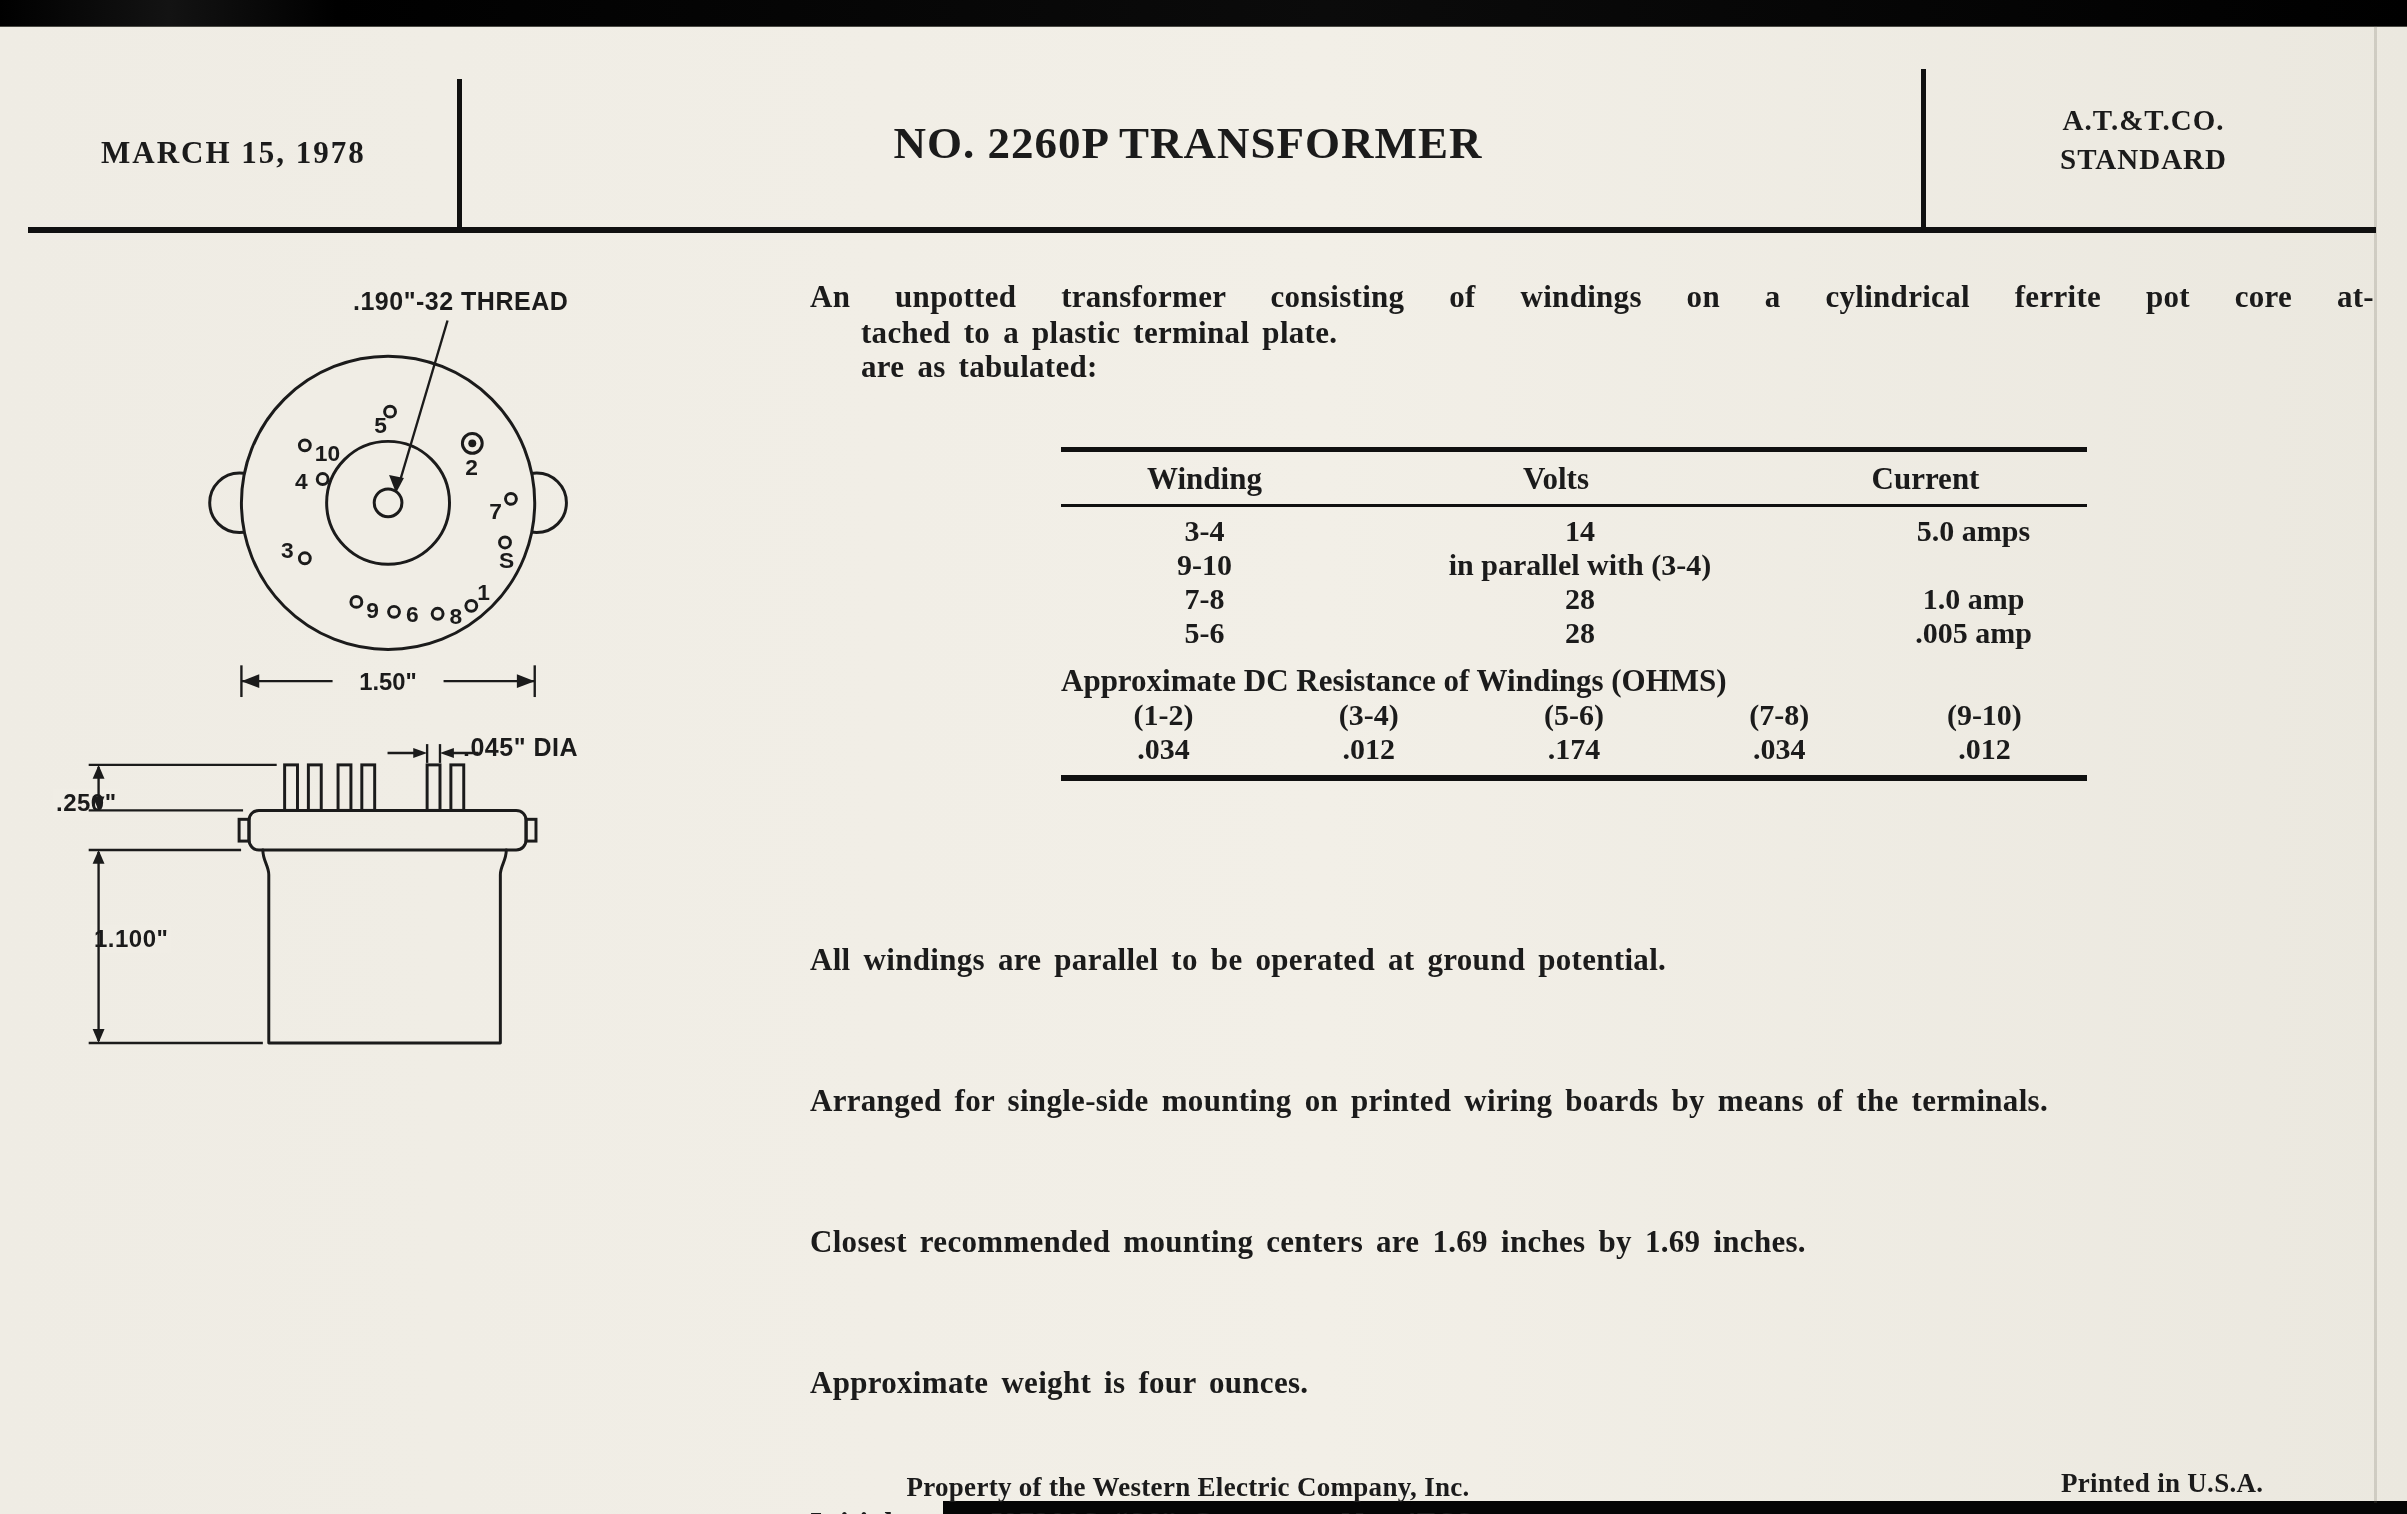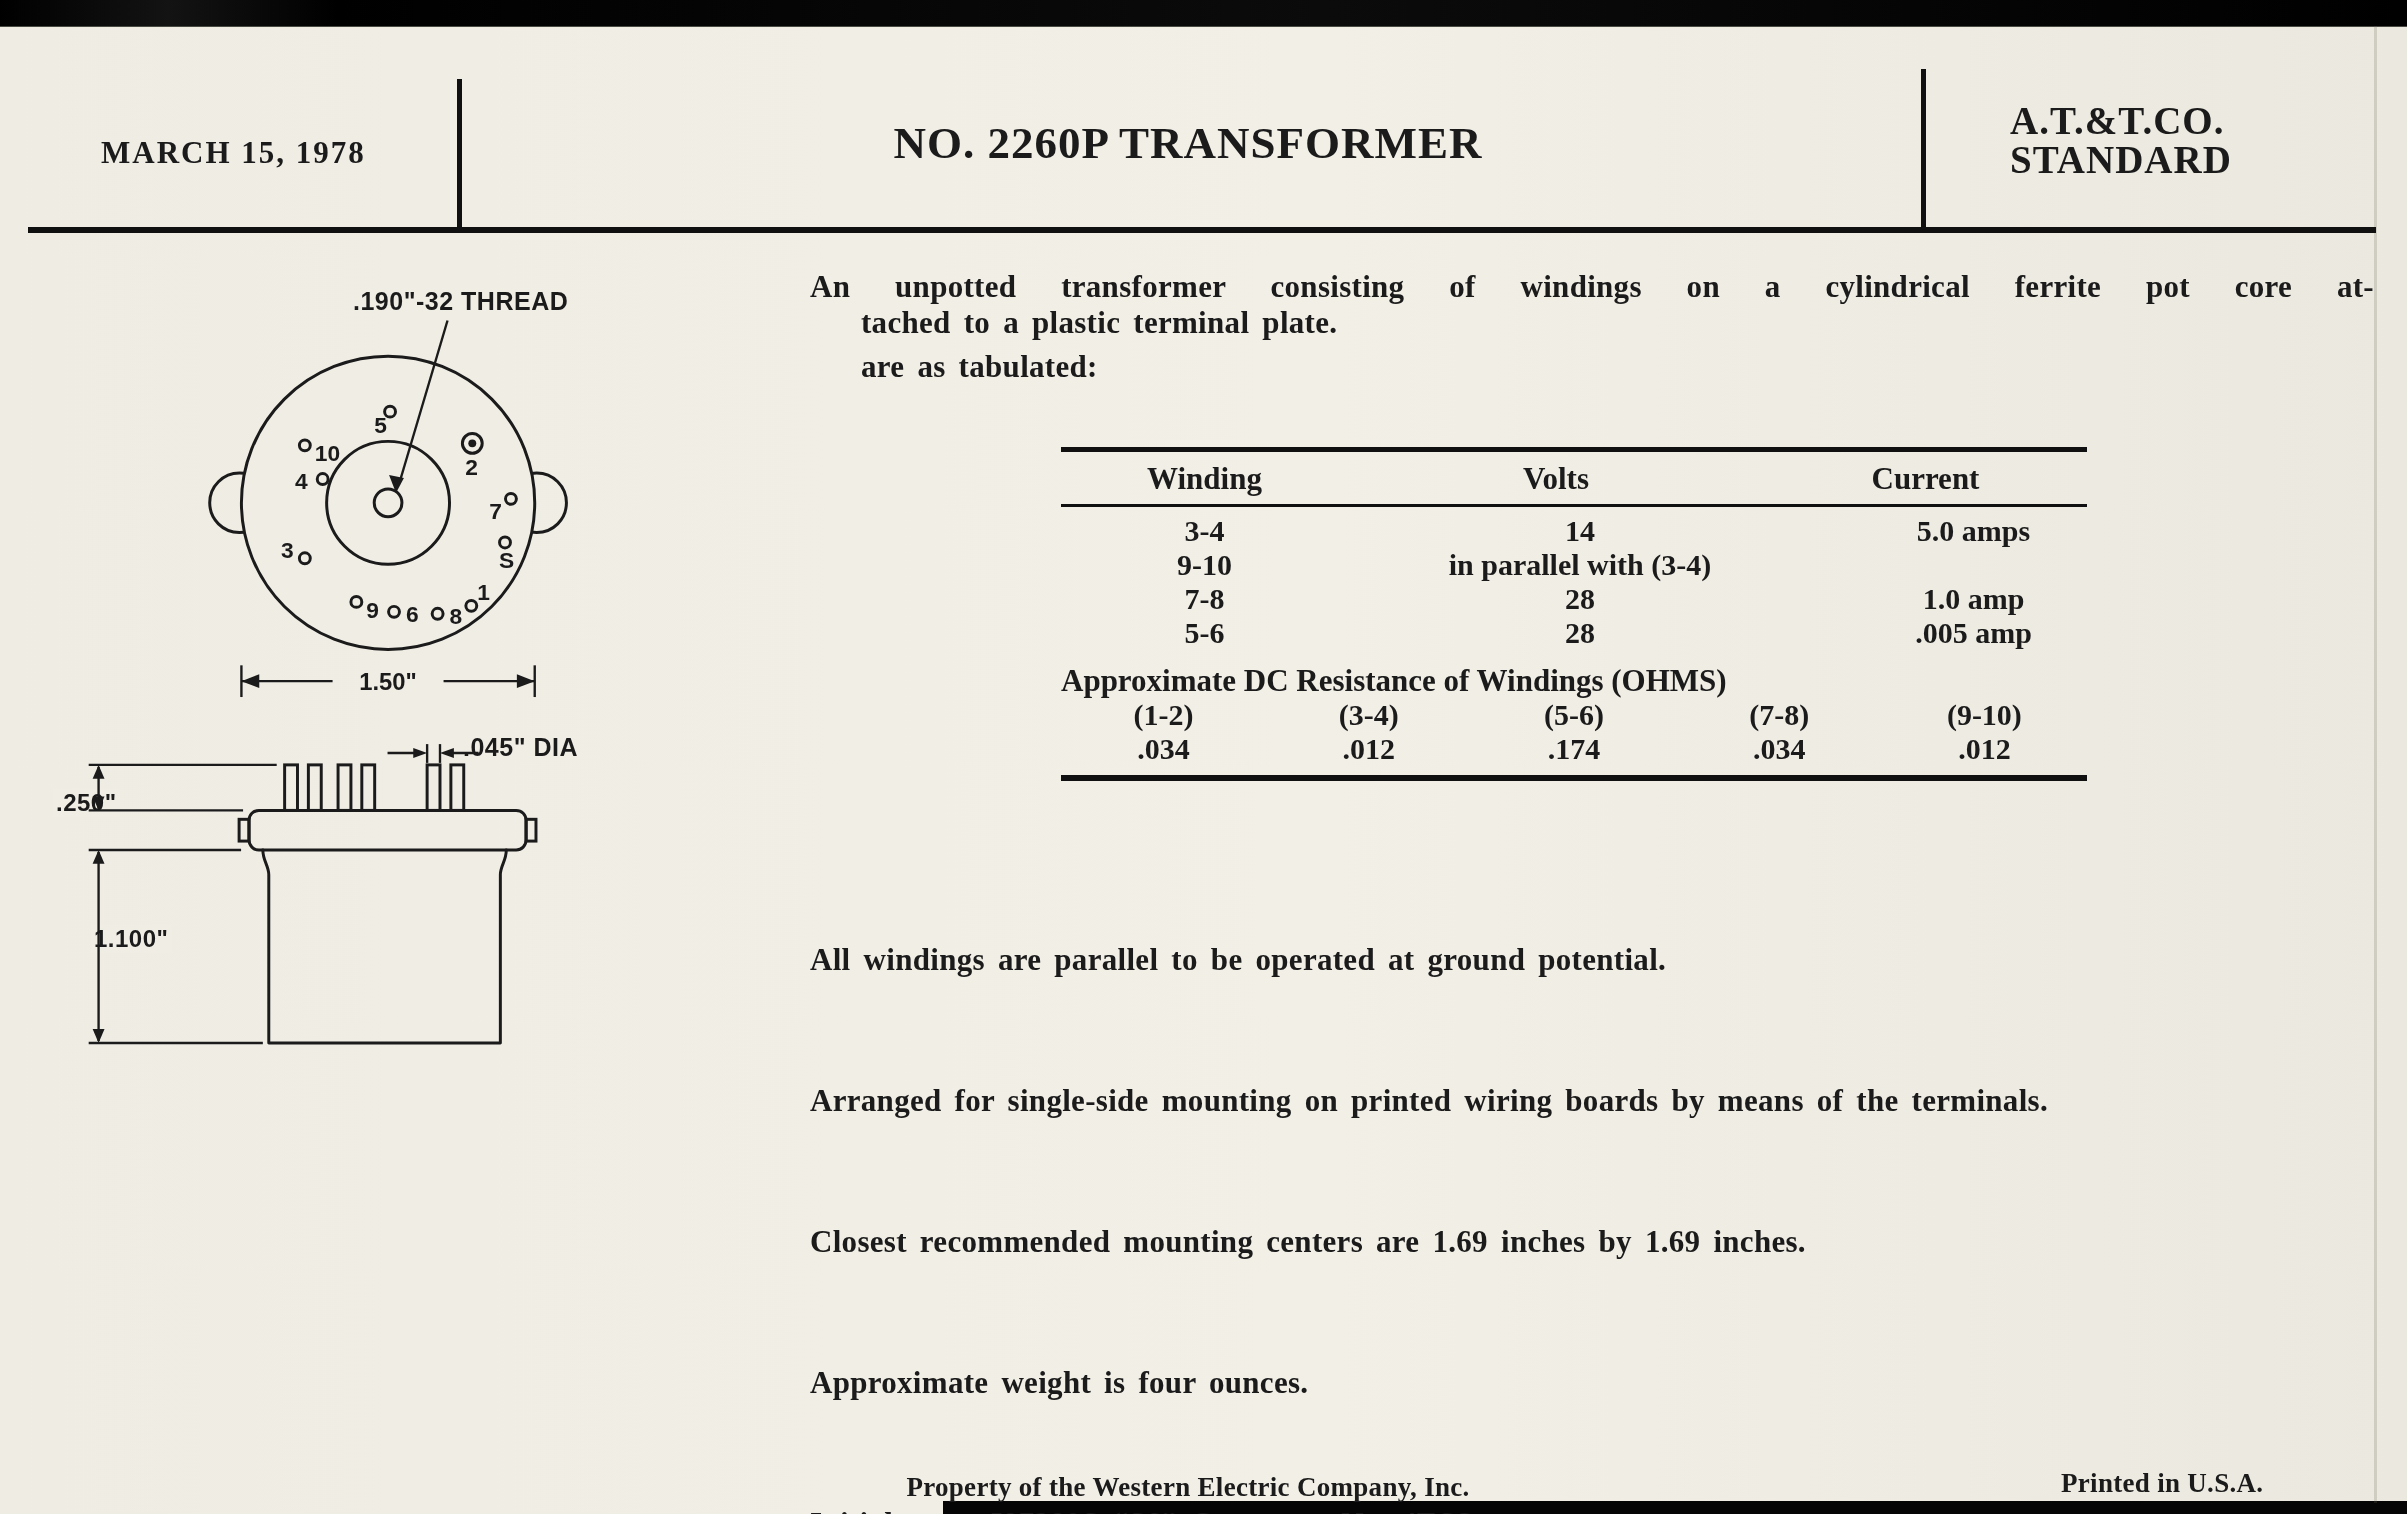--- a/index.html
+++ b/index.html
@@ -13,29 +13,29 @@
   
   .scan-top{left:0;top:0;width:2408px;height:26px;
     background:linear-gradient(90deg,#000 0%,#131313 7%,#000 14%,#0b0b0b 55%,#000 100%);
     border-bottom:1px solid #4a4a44;}
   .scan-bottom{left:943px;bottom:0;width:1465px;height:14px;background:#050505;}
   .scan-fold{left:2374px;top:26px;width:3px;height:1477px;background:rgba(110,105,90,.22);}
 
   
   .date{left:101px;top:135px;font-size:31px;letter-spacing:2px;}
   .title{left:693px;top:117px;width:990px;text-align:center;font-size:45px;letter-spacing:1px;margin:0;}
-  .org{left:2010px;top:101px;width:267px;font-size:39px;line-height:39px;letter-spacing:1px;}
+  .org{left:2010px;top:101px;width:267px;text-align:center;font-size:29px;line-height:39px;letter-spacing:1px;}
   .vrule{width:5px;background:#101010;}
   .vrule-left{left:457px;top:79px;height:149px;}
   .vrule-right{left:1921px;top:69px;height:158px;}
   .hrule{left:28px;top:227px;width:2348px;height:6px;background:#101010;}
 
   
   .textblock{width:1564px;font-size:31px;line-height:35px;word-spacing:5px;letter-spacing:0.3px;}
-  .desc1{left:810px;top:269px;}
+  .desc1{left:810px;top:279px;}
   .desc2{left:810px;top:348px;}
   .jline{display:block;text-align:justify;text-align-last:justify;}
   .iline{display:block;margin-left:51px;margin-top:1px;}
 
   
   .spec-table{left:1061px;top:447px;width:1026px;}
   .rule{background:#101010;}
   .rule-top{height:5px;}
   .rule-mid{height:3px;}
   .rule-bottom{height:6px;margin-top:9px;}

